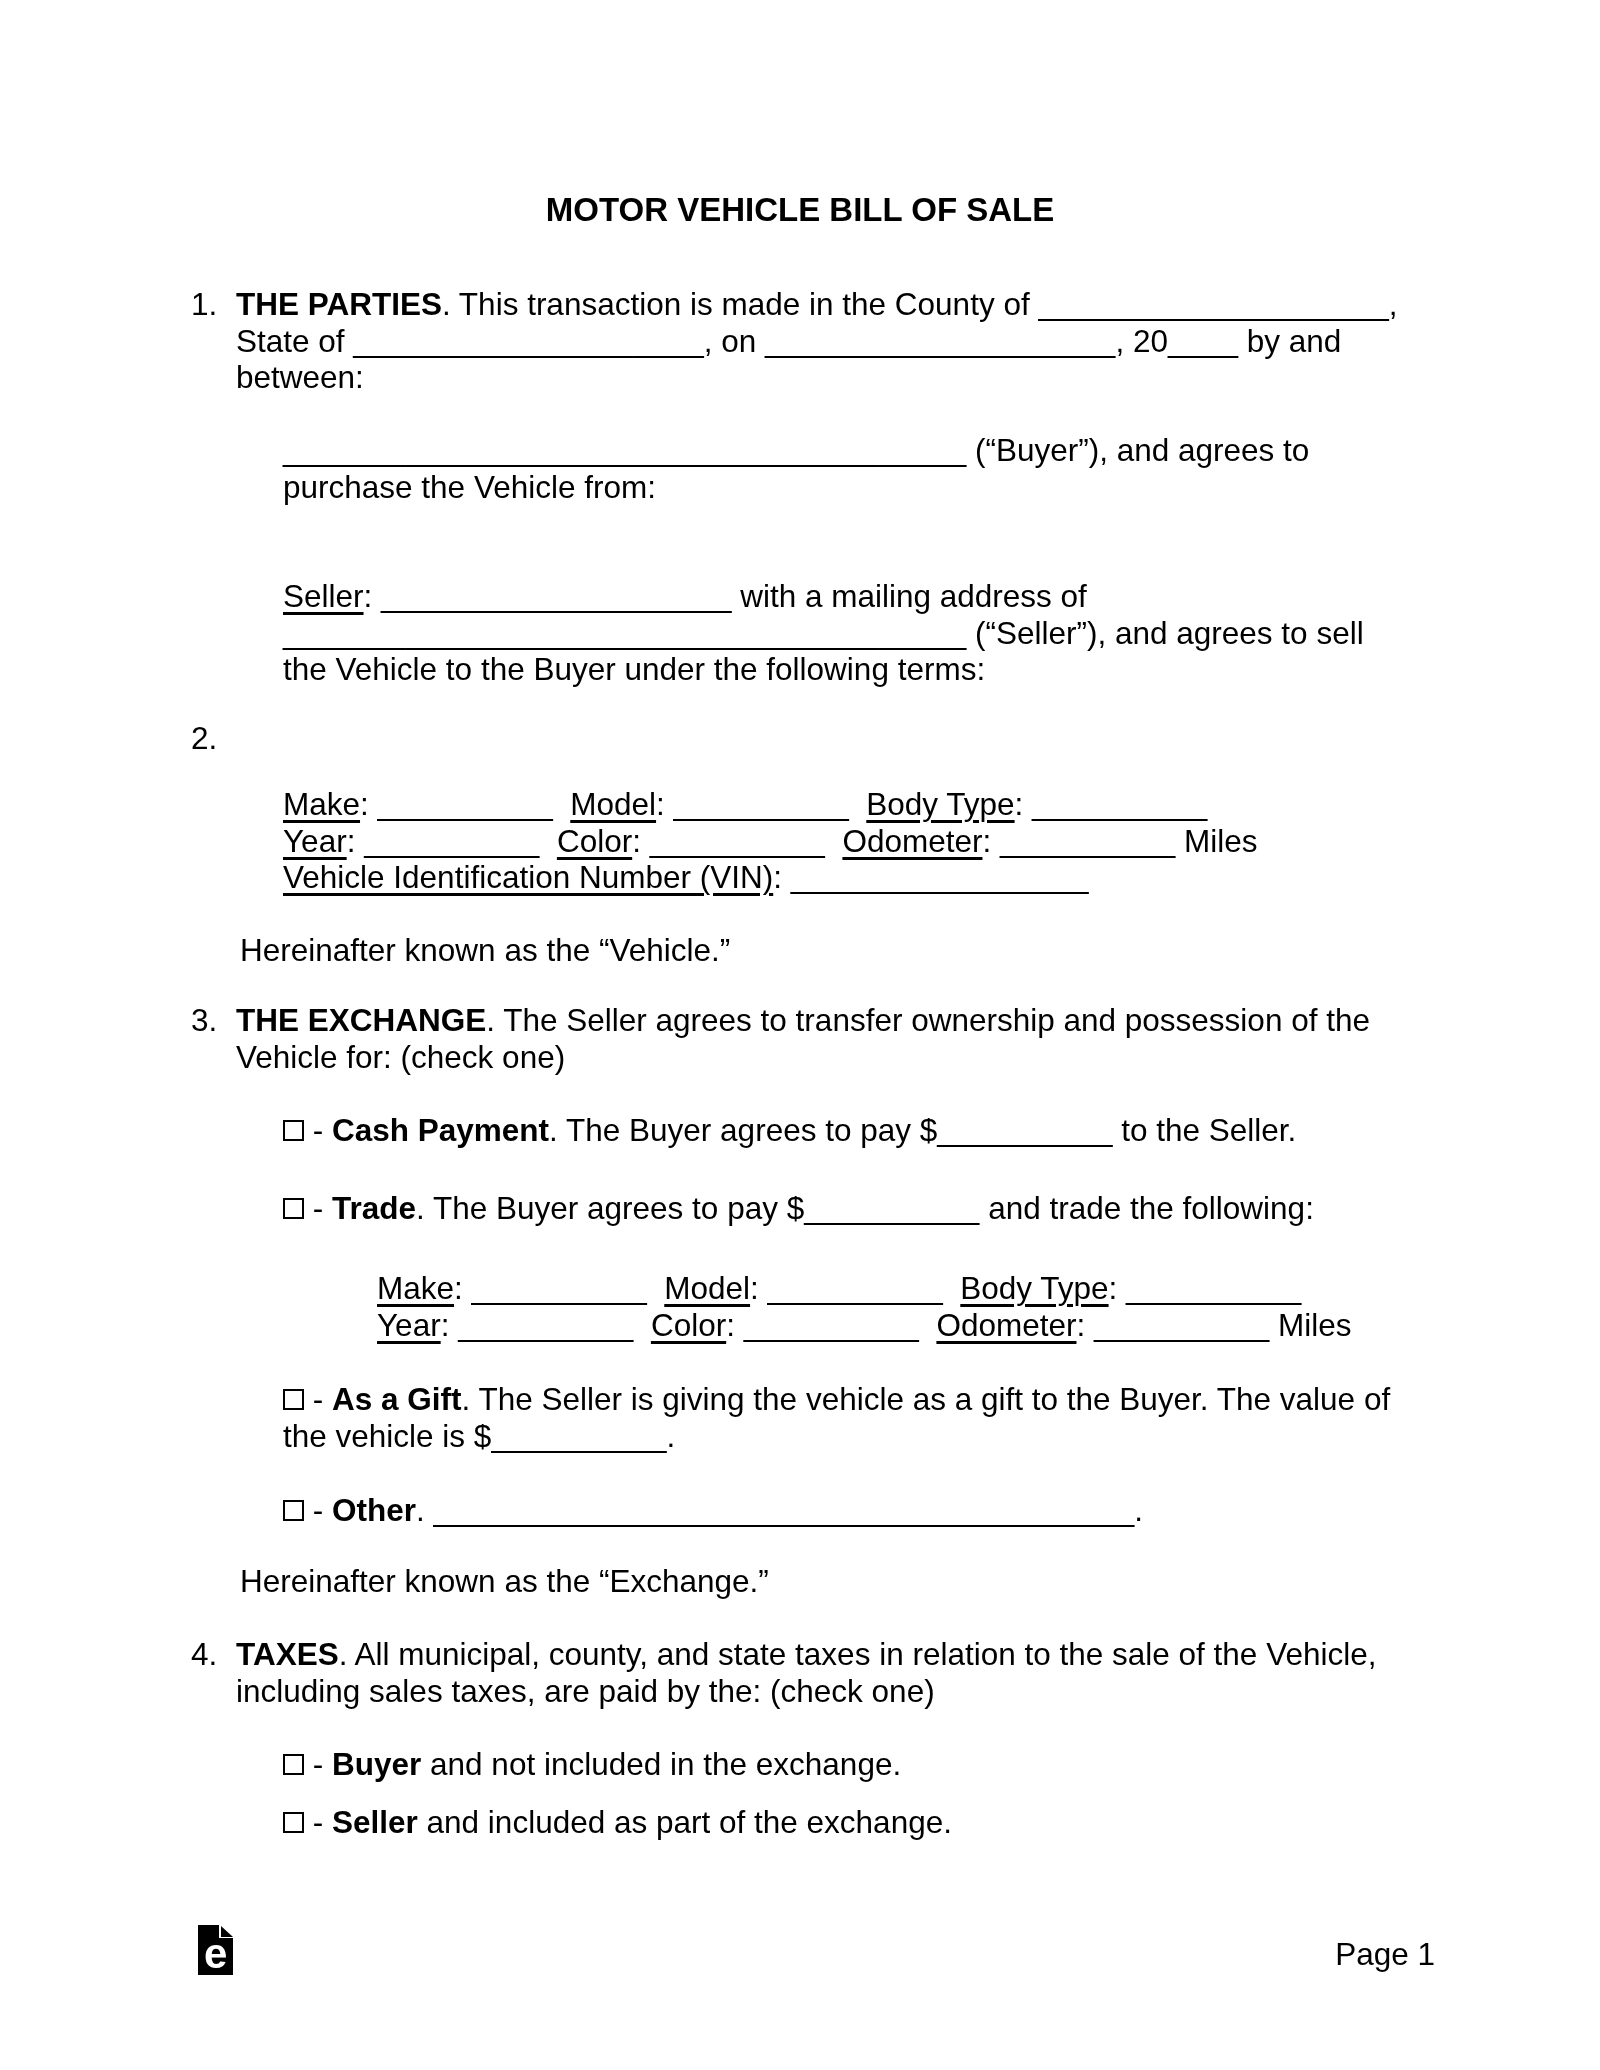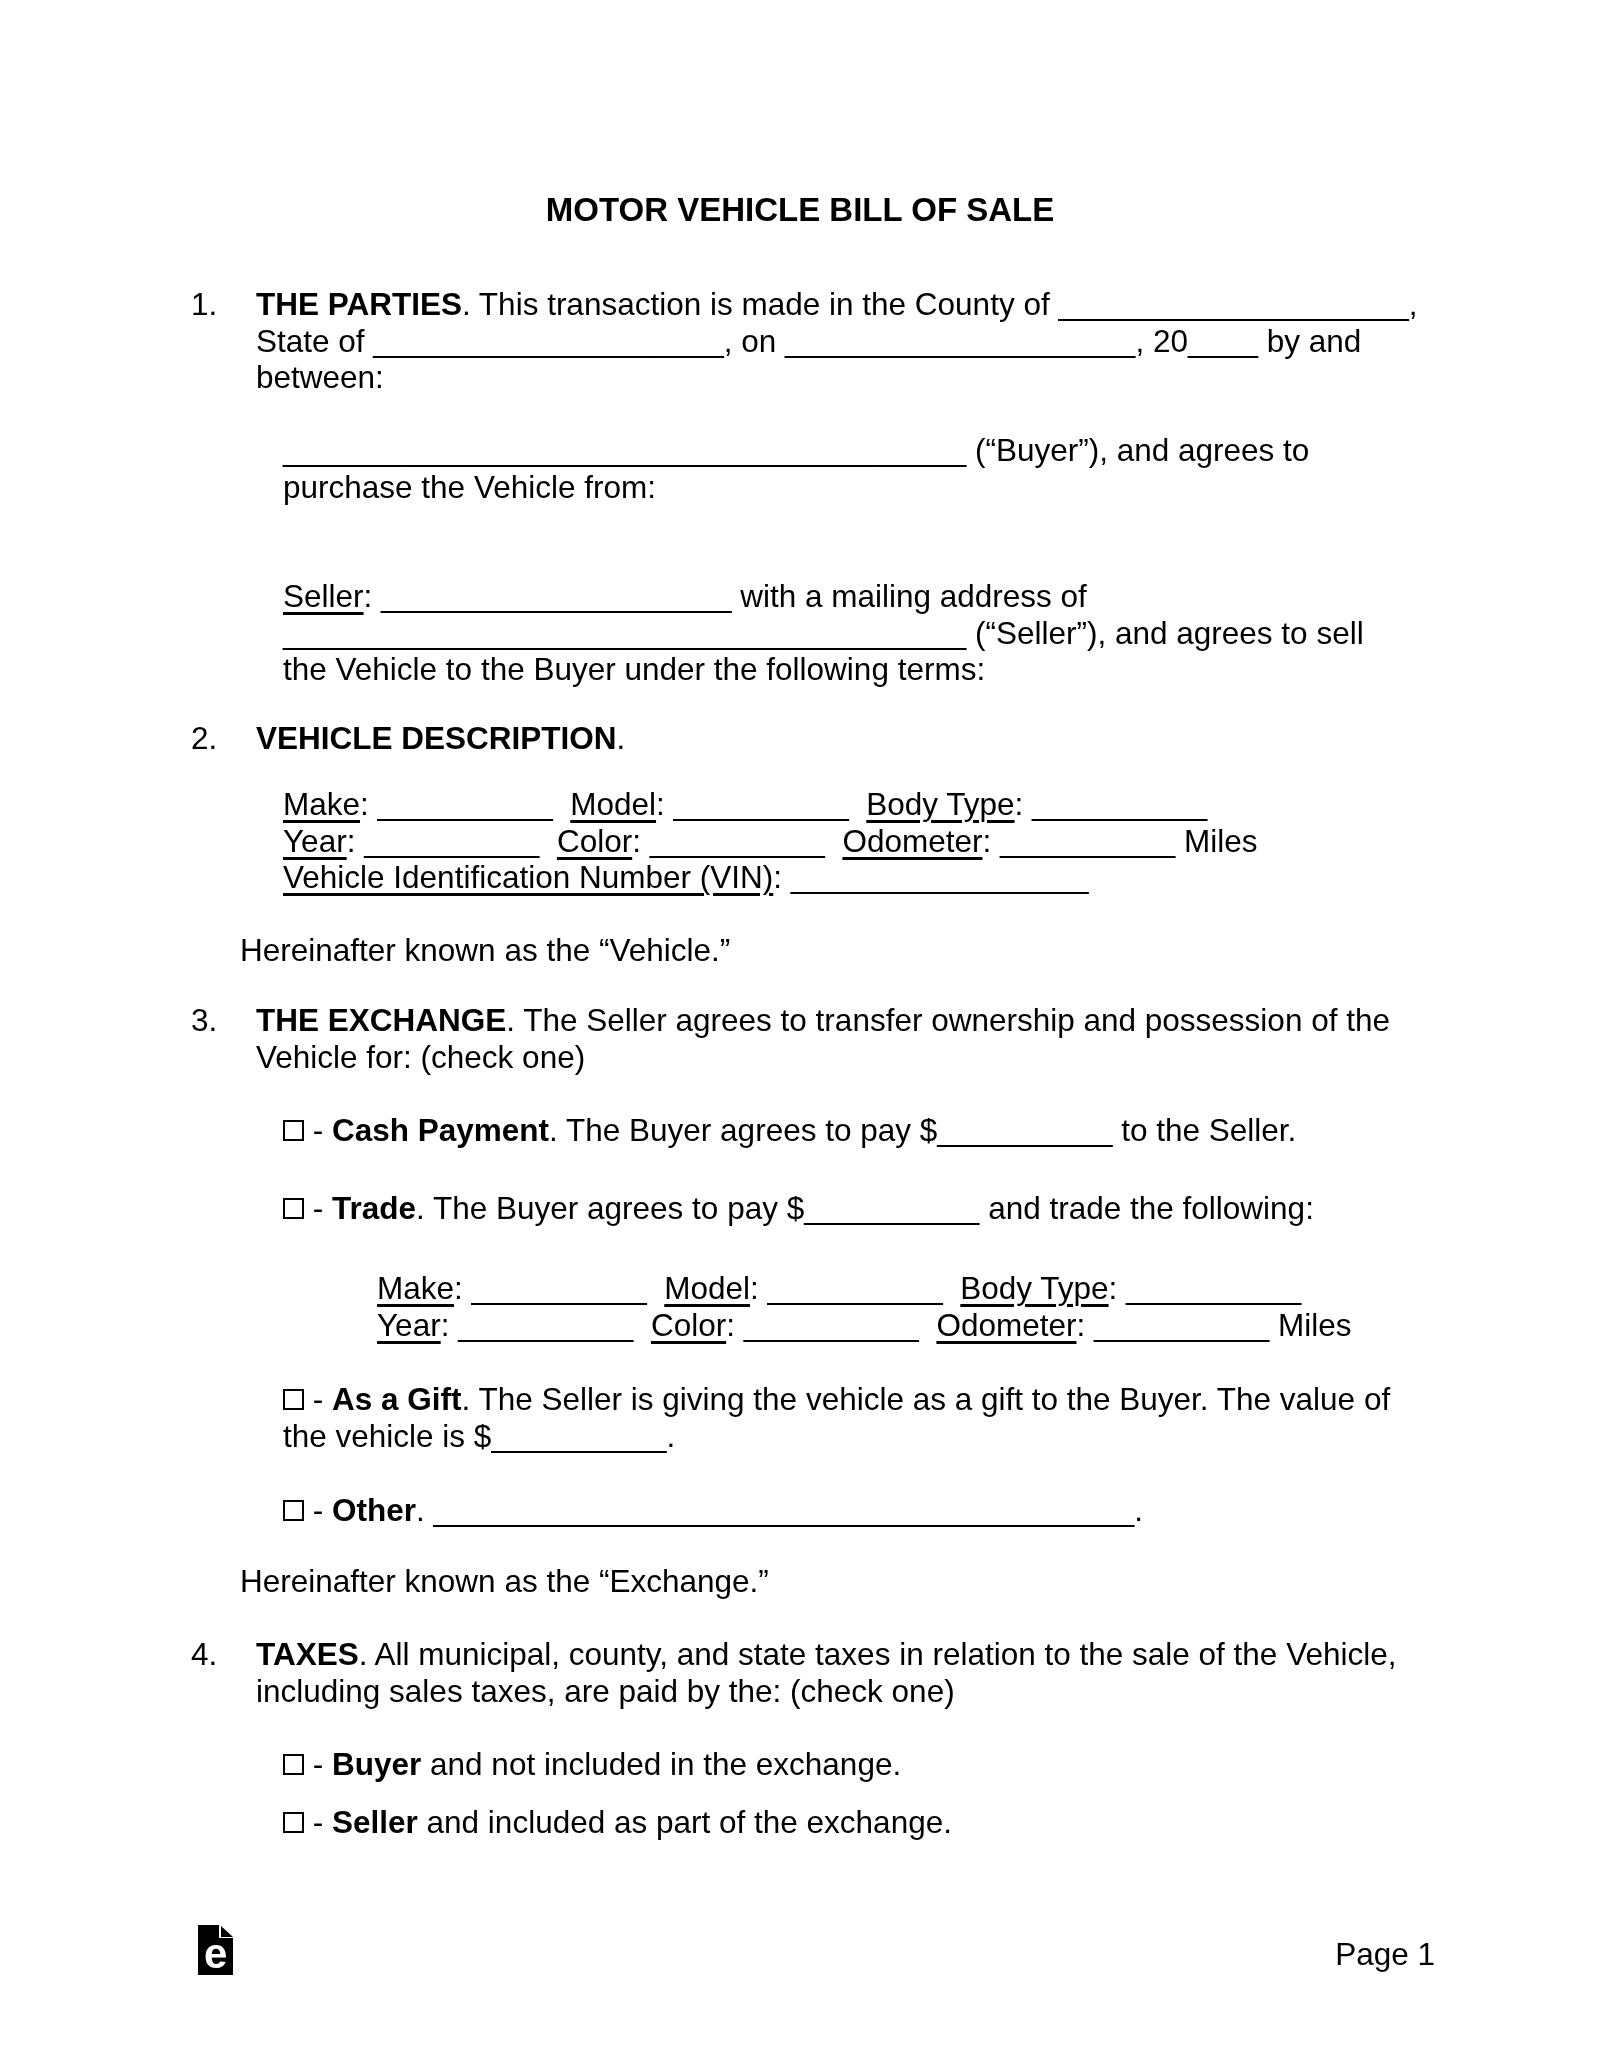--- a/index.html
+++ b/index.html
@@ -9,42 +9,42 @@
   }
   .title{
     position:absolute;top:183px;left:0;width:1600px;text-align:center;
     font-size:33px;font-weight:bold;line-height:54px;white-space:pre;
   }
   .block{
     position:absolute;font-size:31.5px;line-height:36.6px;white-space:pre;
   }
   .line{white-space:pre;}
   .num{position:absolute;left:0;top:0;}
-  .content{margin-left:65px;}
+  .content{margin-left:45px;}
   .b{font-weight:bold;}
   .u{text-decoration:underline;text-decoration-thickness:2.5px;text-underline-offset:4.5px;}
   .checkbox{
     display:inline-block;width:17px;height:17px;border:2.5px solid #000;
     vertical-align:baseline;box-sizing:content-box;
   }
   .pagenum{
     position:absolute;top:1936px;right:165px;font-size:31.5px;line-height:36.6px;
   }
   .logo{position:absolute;left:198px;top:1925px;width:35px;height:50px;}
 </style>
 </head>
 <body>
 
 <div class="title">MOTOR VEHICLE BILL OF SALE</div>
 
 <div id="doc-body">
     <div class="block" style="top: 286px; left: 191px;"><span class="num">1.</span><div class="content"><div class="line"><span class="b">THE PARTIES</span><span>. This transaction is made in the County of </span><span>____________________</span><span>,</span></div><div class="line"><span>State of </span><span>____________________</span><span>, on </span><span>____________________</span><span>, 20</span><span>____</span><span> by and</span></div><div class="line"><span>between:</span></div></div></div>
     <div class="block" style="top: 432px; left: 283px;"><div class="line"><span>_______________________________________</span><span> (“Buyer”), and agrees to</span></div><div class="line"><span>purchase the Vehicle from:</span></div></div>
     <div class="block" style="top: 578px; left: 283px;"><div class="line"><span class="u">Seller</span><span>: </span><span>____________________</span><span> with a mailing address of</span></div><div class="line"><span>_______________________________________</span><span> (“Seller”), and agrees to sell</span></div><div class="line"><span>the Vehicle to the Buyer under the following terms:</span></div></div>
-    <div class="block" style="top: 720px; left: 191px;"><span class="num">2.</span><div class="content"><div class="line"><span class="b">VEHICLE DESCRIPTION</span><span>.</span></div></div></div>
+    <div class="block" style="top: 720px; left: 191px;"><span class="num">2.</span></div>
     <div class="block" style="top: 786px; left: 283px;"><div class="line"><span class="u">Make</span><span>: </span><span>__________</span><span>  </span><span class="u">Model</span><span>: </span><span>__________</span><span>  </span><span class="u">Body Type</span><span>: </span><span>__________</span></div><div class="line"><span class="u">Year</span><span>: </span><span>__________</span><span>  </span><span class="u">Color</span><span>: </span><span>__________</span><span>  </span><span class="u">Odometer</span><span>: </span><span>__________</span><span> Miles</span></div><div class="line"><span class="u">Vehicle Identification Number (VIN)</span><span>: </span><span>_________________</span></div></div>
     <div class="block" style="top: 932px; left: 240px;"><div class="line"><span>Hereinafter known as the “Vehicle.”</span></div></div>
     <div class="block" style="top: 1002px; left: 191px;"><span class="num">3.</span><div class="content"><div class="line"><span class="b">THE EXCHANGE</span><span>. The Seller agrees to transfer ownership and possession of the</span></div><div class="line"><span>Vehicle for: (check one)</span></div></div></div>
     <div class="block" style="top: 1112px; left: 283px;"><div class="line"><span class="checkbox"></span><span> - </span><span class="b">Cash Payment</span><span>. The Buyer agrees to pay $</span><span>__________</span><span> to the Seller.</span></div></div>
     <div class="block" style="top: 1190px; left: 283px;"><div class="line"><span class="checkbox"></span><span> - </span><span class="b">Trade</span><span>. The Buyer agrees to pay $</span><span>__________</span><span> and trade the following:</span></div></div>
     <div class="block" style="top: 1270px; left: 377px;"><div class="line"><span class="u">Make</span><span>: </span><span>__________</span><span>  </span><span class="u">Model</span><span>: </span><span>__________</span><span>  </span><span class="u">Body Type</span><span>: </span><span>__________</span></div><div class="line"><span class="u">Year</span><span>: </span><span>__________</span><span>  </span><span class="u">Color</span><span>: </span><span>__________</span><span>  </span><span class="u">Odometer</span><span>: </span><span>__________</span><span> Miles</span></div></div>
     <div class="block" style="top: 1381px; left: 283px;"><div class="line"><span class="checkbox"></span><span> - </span><span class="b">As a Gift</span><span>. The Seller is giving the vehicle as a gift to the Buyer. The value of</span></div><div class="line"><span>the vehicle is $</span><span>__________</span><span>.</span></div></div>
     <div class="block" style="top: 1492px; left: 283px;"><div class="line"><span class="checkbox"></span><span> - </span><span class="b">Other</span><span>. </span><span>________________________________________</span><span>.</span></div></div>
     <div class="block" style="top: 1563px; left: 240px;"><div class="line"><span>Hereinafter known as the “Exchange.”</span></div></div>
     <div class="block" style="top: 1636px; left: 191px;"><span class="num">4.</span><div class="content"><div class="line"><span class="b">TAXES</span><span>. All municipal, county, and state taxes in relation to the sale of the Vehicle,</span></div><div class="line"><span>including sales taxes, are paid by the: (check one)</span></div></div></div>

